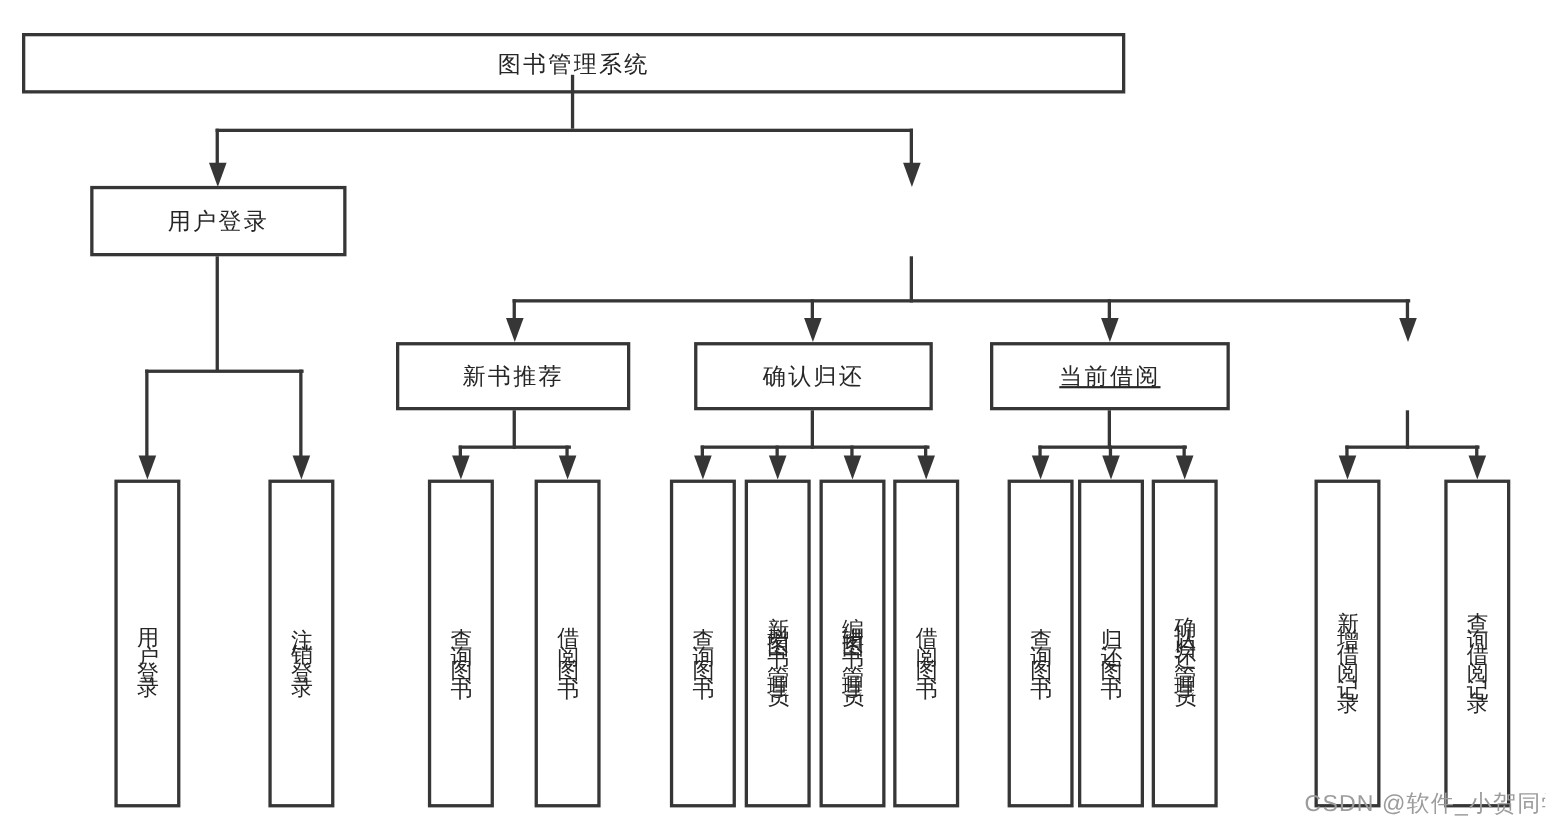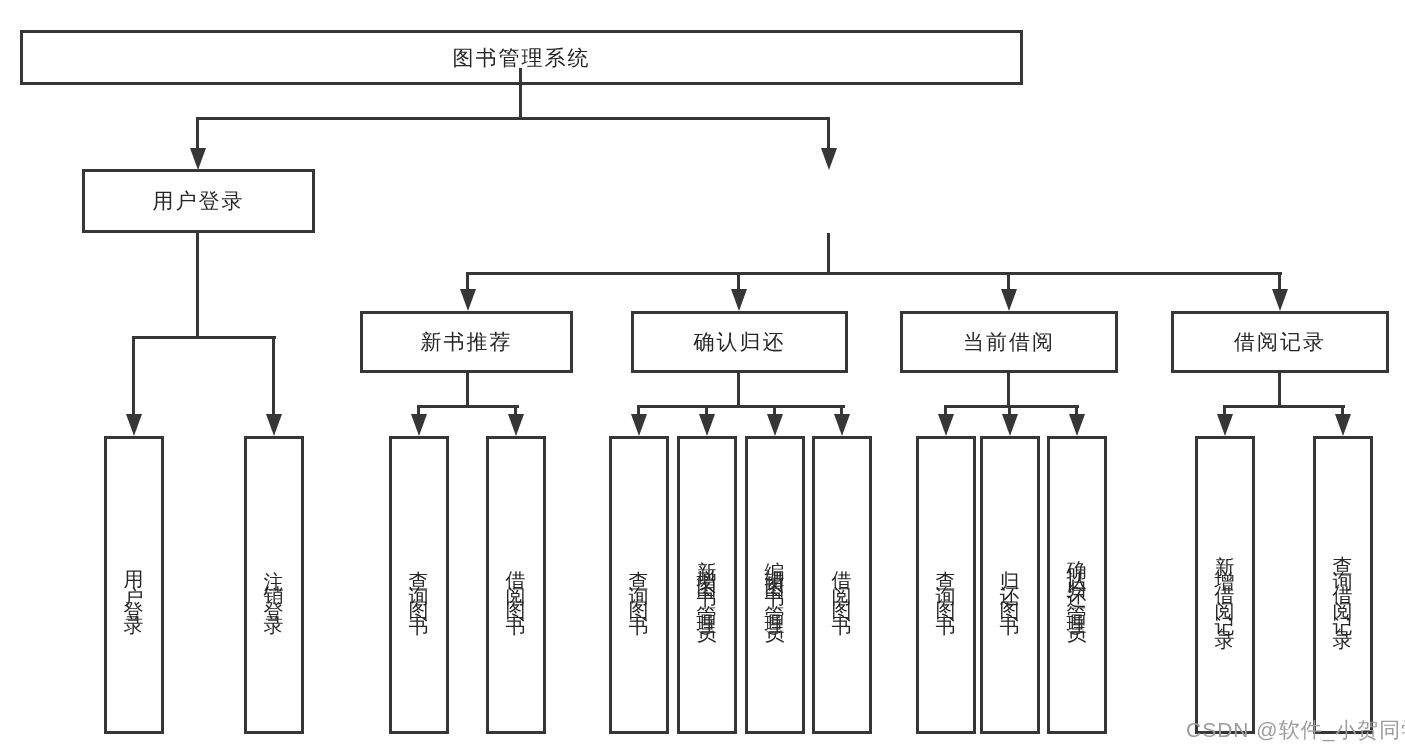--- a/index.html
+++ b/index.html
@@ -67,22 +67,21 @@
   <div class="arrow" style="left:460px; top:289px;"></div>
   <div class="vline" style="left:737px; top:272px; height:20px;"></div>
   <div class="arrow" style="left:731px; top:289px;"></div>
   <div class="vline" style="left:1007px; top:272px; height:20px;"></div>
   <div class="arrow" style="left:1001px; top:289px;"></div>
   <div class="vline" style="left:1278px; top:272px; height:20px;"></div>
   <div class="arrow" style="left:1272px; top:289px;"></div>
 
   <div class="node" style="left:360px; top:311px; width:213px; height:62px;">新书推荐</div>
   <div class="node" style="left:631px; top:311px; width:217px; height:62px;">确认归还</div>
-  <div class="node" style="left:900px; top:311px; width:218px; height:62px;">当前借阅</div>
-  <div class="node" style="left:1171px; top:311px; width:218px; height:62px;">借阅记录</div>
+  <div class="node" style="left:900px; top:311px; width:218px; height:62px;text-decoration:underline;">当前借阅</div>
 
   <div class="vline" style="left:466px; top:373px; height:35px;"></div>
   <div class="hline" style="left:417px; top:405px; width:102px;"></div>
   <div class="vline" style="left:417px; top:405px; height:11px;"></div>
   <div class="arrow" style="left:411px; top:414px;"></div>
   <div class="vline" style="left:514px; top:405px; height:11px;"></div>
   <div class="arrow" style="left:508px; top:414px;"></div>
 
   <div class="vline" style="left:737px; top:373px; height:35px;"></div>
   <div class="hline" style="left:637px; top:405px; width:208px;"></div>

